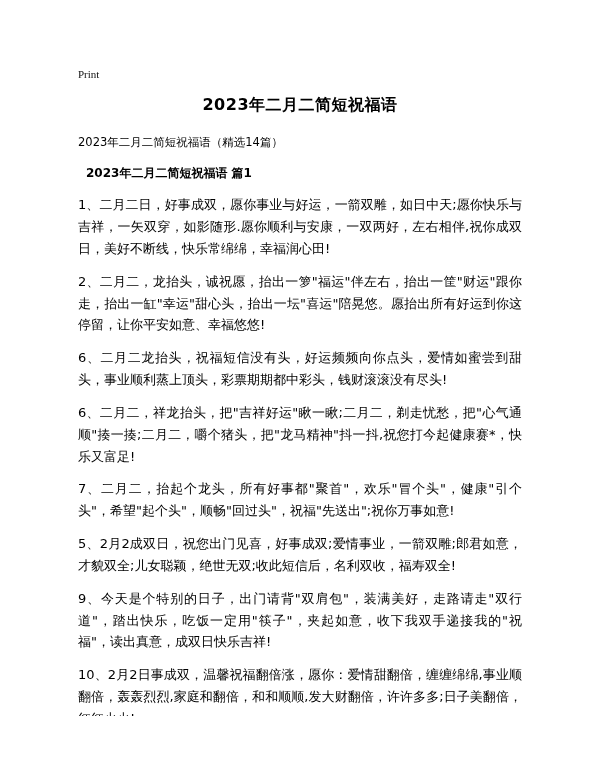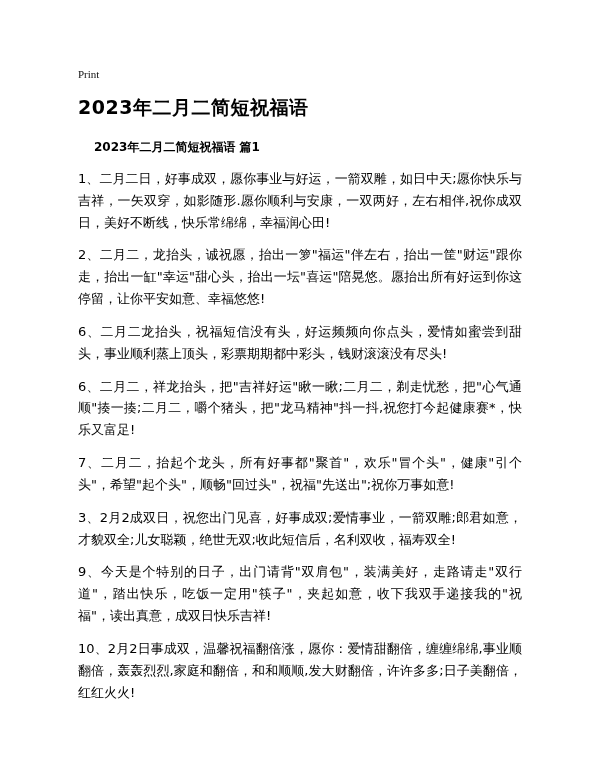--- a/index.html
+++ b/index.html
@@ -29,35 +29,36 @@
     color: #111111;
     font-family: "Liberation Serif", serif;
   }
   .doc-body {
     position: absolute;
     top: 95px;
     left: 78px;
     width: 444px;
   }
   h1.doc-title {
-    font-size: 19px;
+    font-size: 16px;
     font-weight: bold;
+    text-align: center;
     margin: 0 0 18px 0;
     letter-spacing: 0.5px;
     font-family: "DejaVu Sans", "Liberation Sans", sans-serif;
   }
   .subtitle {
     font-size: 11.5px;
     margin: 0 0 14px 0;
     line-height: 1.5;
   }
   h2.section-title {
     font-size: 12px;
     font-weight: bold;
-    margin: 0 0 12px 16px;
+    margin: 0 0 12px 8px;
   }
   p.para {
     font-size: 13px;
     line-height: 1.68;
     margin: 0 0 11px 0;
     text-align: justify;
     text-justify: inter-ideograph;
   }
   .fade-bottom {
     position: absolute;
@@ -70,26 +71,27 @@
 </style>
 </head>
 <body>
 
 <div class="page">
 
   <div class="print-label">Print</div>
 
   <div class="doc-body">
     <h1 class="doc-title">2023年二月二简短祝福语</h1>
+    <p class="subtitle">2023年二月二简短祝福语（精选14篇）</p>
     <h2 class="section-title">2023年二月二简短祝福语 篇1</h2>
 
     <p class="para">1、二月二日，好事成双，愿你事业与好运，一箭双雕，如日中天;愿你快乐与吉祥，一矢双穿，如影随形.愿你顺利与安康，一双两好，左右相伴,祝你成双日，美好不断线，快乐常绵绵，幸福润心田!</p>
     <p class="para">2、二月二，龙抬头，诚祝愿，抬出一箩"福运"伴左右，抬出一筐"财运"跟你走，抬出一缸"幸运"甜心头，抬出一坛"喜运"陪晃悠。愿抬出所有好运到你这停留，让你平安如意、幸福悠悠!</p>
     <p class="para">6、二月二龙抬头，祝福短信没有头，好运频频向你点头，爱情如蜜尝到甜头，事业顺利蒸上顶头，彩票期期都中彩头，钱财滚滚没有尽头!</p>
     <p class="para">6、二月二，祥龙抬头，把"吉祥好运"瞅一瞅;二月二，剃走忧愁，把"心气通顺"揍一揍;二月二，嚼个猪头，把"龙马精神"抖一抖,祝您打今起健康赛*，快乐又富足!</p>
     <p class="para">7、二月二，抬起个龙头，所有好事都"聚首"，欢乐"冒个头"，健康"引个头"，希望"起个头"，顺畅"回过头"，祝福"先送出";祝你万事如意!</p>
-    <p class="para">3、2月2成双日，祝您出门见喜，好事成双;爱情事业，一箭双雕;郎君如意，才貌双全;儿女聪颖，绝世无双;收此短信后，名利双收，福寿双全!</p>
+    <p class="para">5、2月2成双日，祝您出门见喜，好事成双;爱情事业，一箭双雕;郎君如意，才貌双全;儿女聪颖，绝世无双;收此短信后，名利双收，福寿双全!</p>
     <p class="para">9、今天是个特别的日子，出门请背"双肩包"，装满美好，走路请走"双行道"，踏出快乐，吃饭一定用"筷子"，夹起如意，收下我双手递接我的"祝福"，读出真意，成双日快乐吉祥!</p>
     <p class="para">10、2月2日事成双，温馨祝福翻倍涨，愿你：爱情甜翻倍，缠缠绵绵,事业顺翻倍，轰轰烈烈,家庭和翻倍，和和顺顺,发大财翻倍，许许多多;日子美翻倍，红红火火!</p>
   </div>
 
   <div class="fade-bottom"></div>
 </div>
 
 </body></html>

